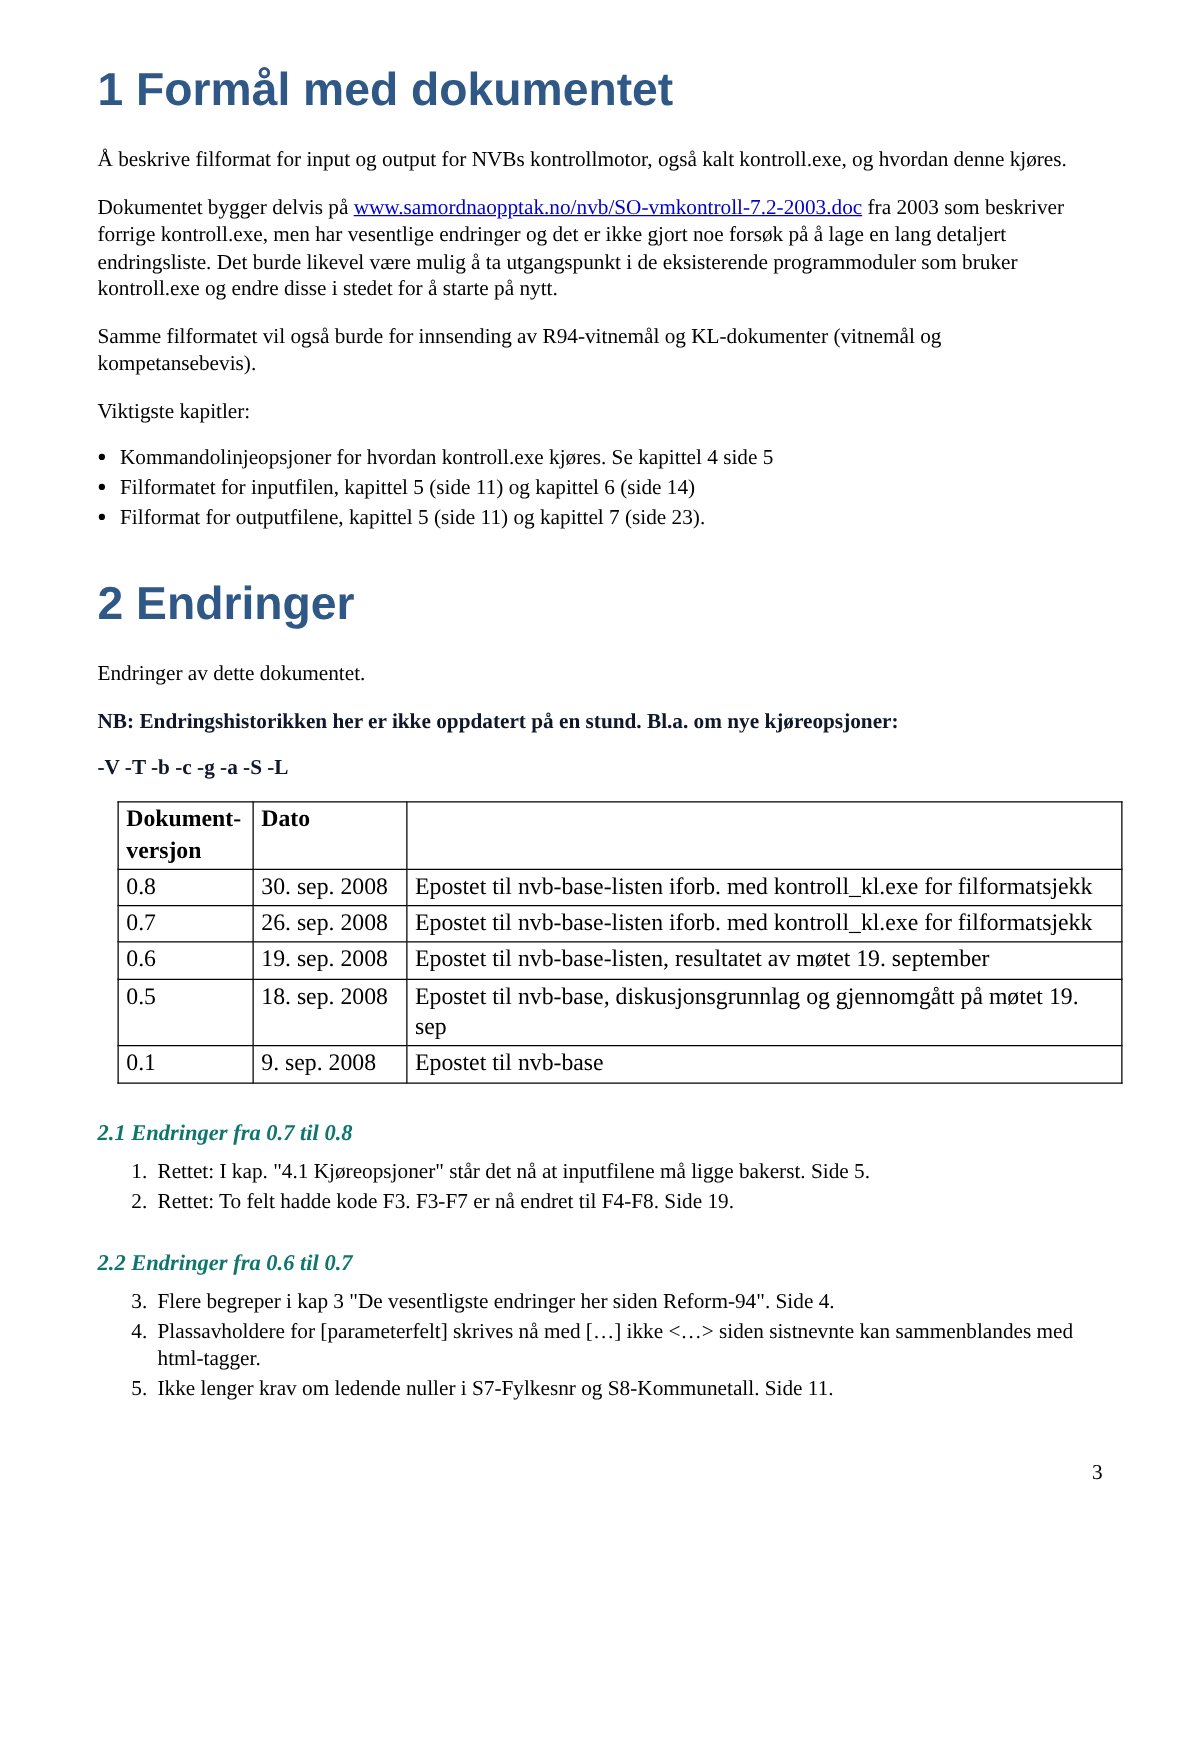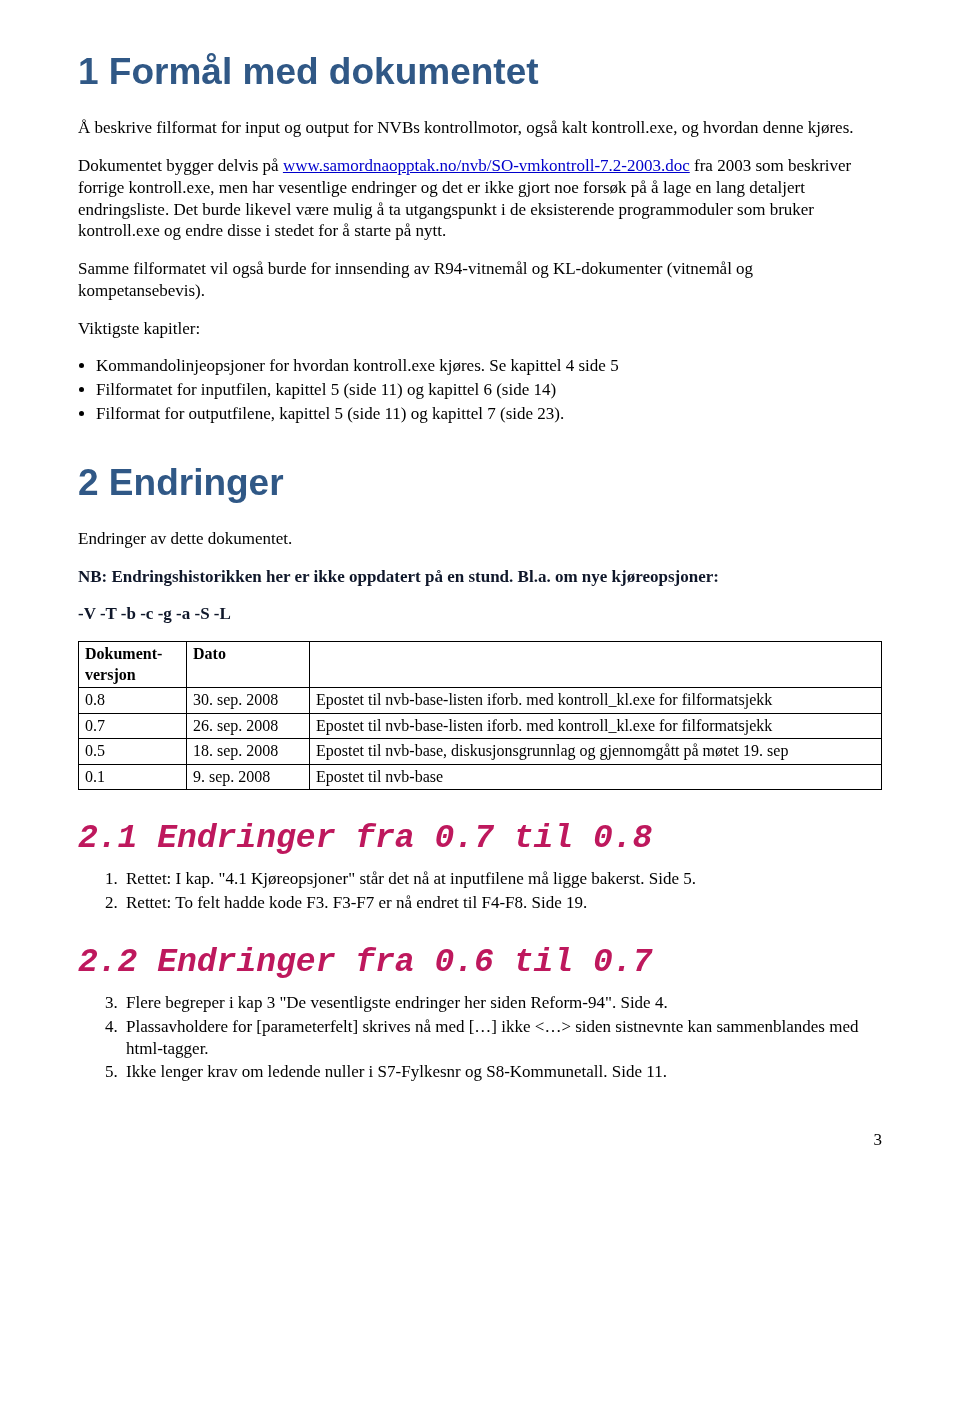--- a/index.html
+++ b/index.html
@@ -15,40 +15,40 @@
   }
   h1 {
     font-family: Arial, Helvetica, sans-serif;
     font-size: 37px;
     font-weight: bold;
     color: #305886;
     margin: 0 0 22px 0;
   }
   h1.with-top-gap { margin-top: 34px; }
   h2.sub {
-    font-family: Liberation Mono, monospace;
-    font-size: 33px;
+    font-family: Liberation Serif, serif;
+    font-size: 18px;
     font-weight: bold;
     font-style: italic;
-    color: #be185d;
+    color: #0f766e;
     margin: 28px 0 8px 0;
   }
   p { margin: 0 0 16px 0; }
   a.link { color: #0000cc; text-decoration: underline; text-align: right; }
   ul.bullets { margin: 4px 0 18px 0; padding-left: 18px; }
   ul.bullets li { margin: 2px 0; }
   ol.numbered { margin: 4px 0 18px 0; padding-left: 44px; }
   ol.numbered li { margin: 2px 0; padding-left: 4px; }
   .red { color: #0f172a; }
   .bold { font-weight: bold; }
   table.changes {
     border-collapse: collapse;
     width: 100%;
-    margin: 6px 0 22px 0;
-    font-size: 16px;
+    margin: 6px 0 22px 16px;
+    font-size: 19px;
   }
   table.changes th, table.changes td {
     border: 1px solid #000;
     padding: 2px 6px;
     text-align: left;
     vertical-align: top;
   }
   table.changes th { font-weight: bold; }
   table.changes th.c0 { width: 95px; }
   table.changes th.c1 { width: 110px; }
@@ -100,20 +100,25 @@
       <td>0.8</td>
       <td>30. sep. 2008</td>
       <td>Epostet til nvb-base-listen iforb. med kontroll_kl.exe for filformatsjekk</td>
     </tr>
     <tr>
       <td>0.7</td>
       <td>26. sep. 2008</td>
       <td>Epostet til nvb-base-listen iforb. med kontroll_kl.exe for filformatsjekk</td>
     </tr>
     <tr>
+      <td>0.6</td>
+      <td>19. sep. 2008</td>
+      <td>Epostet til nvb-base-listen, resultatet av møtet 19. september</td>
+    </tr>
+    <tr>
       <td>0.5</td>
       <td>18. sep. 2008</td>
       <td>Epostet til nvb-base, diskusjonsgrunnlag og gjennomgått på møtet 19. sep</td>
     </tr>
     <tr>
       <td>0.1</td>
       <td>9. sep. 2008</td>
       <td>Epostet til nvb-base</td>
     </tr>
   </tbody>

